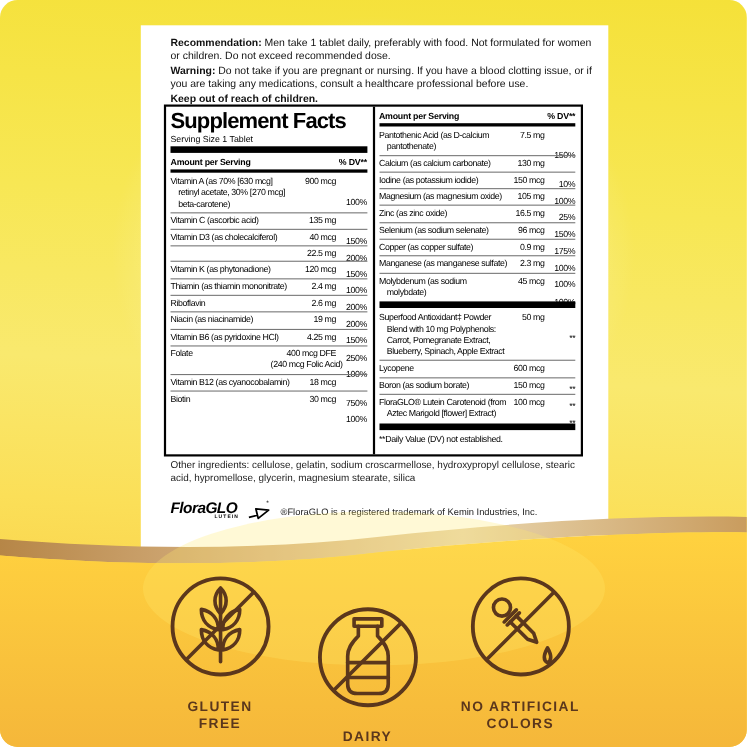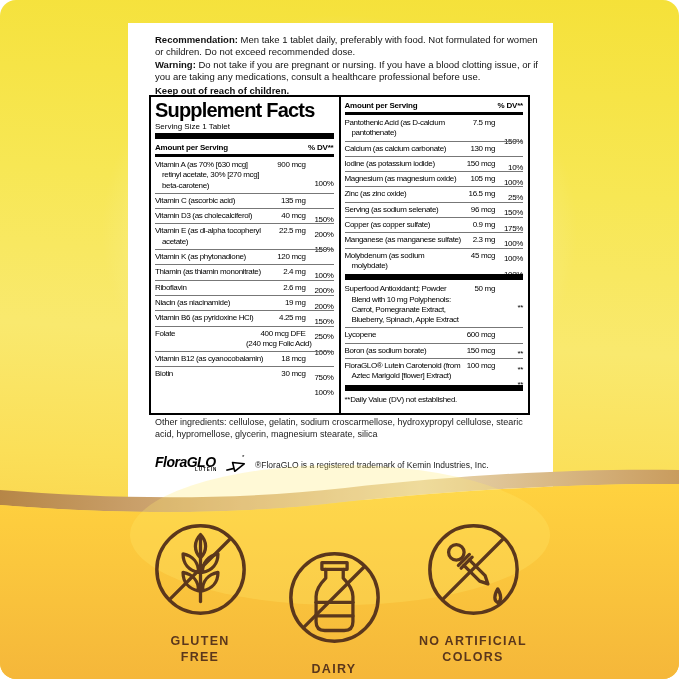--- a/index.html
+++ b/index.html
@@ -99,21 +99,20 @@
             <div class="nrow">
             <div class="nmain">
               <div class="nname">Vitamin D3 (as cholecalciferol)</div>
               <div class="namt">40 mcg</div>
               <div class="ndv">200%</div>
             </div>
 
           </div>
             <div class="nrow">
             <div class="nmain">
-              <div class="nname">Vitamin E (as dl-alpha tocopheryl acetate)</div>
               <div class="namt">22.5 mg</div>
               <div class="ndv">150%</div>
             </div>
 
           </div>
             <div class="nrow">
             <div class="nmain">
               <div class="nname">Vitamin K (as phytonadione)</div>
               <div class="namt">120 mcg</div>
               <div class="ndv">100%</div>
@@ -217,21 +216,21 @@
           </div>
             <div class="nrow">
             <div class="nmain">
               <div class="nname">Zinc (as zinc oxide)</div>
               <div class="namt">16.5 mg</div>
               <div class="ndv">150%</div>
             </div>
           </div>
             <div class="nrow">
             <div class="nmain">
-              <div class="nname">Serving (as sodium selenate)</div>
+              <div class="nname">Selenium (as sodium selenate)</div>
               <div class="namt">96 mcg</div>
               <div class="ndv">175%</div>
             </div>
           </div>
             <div class="nrow">
             <div class="nmain">
               <div class="nname">Copper (as copper sulfate)</div>
               <div class="namt">0.9 mg</div>
               <div class="ndv">100%</div>
             </div>

